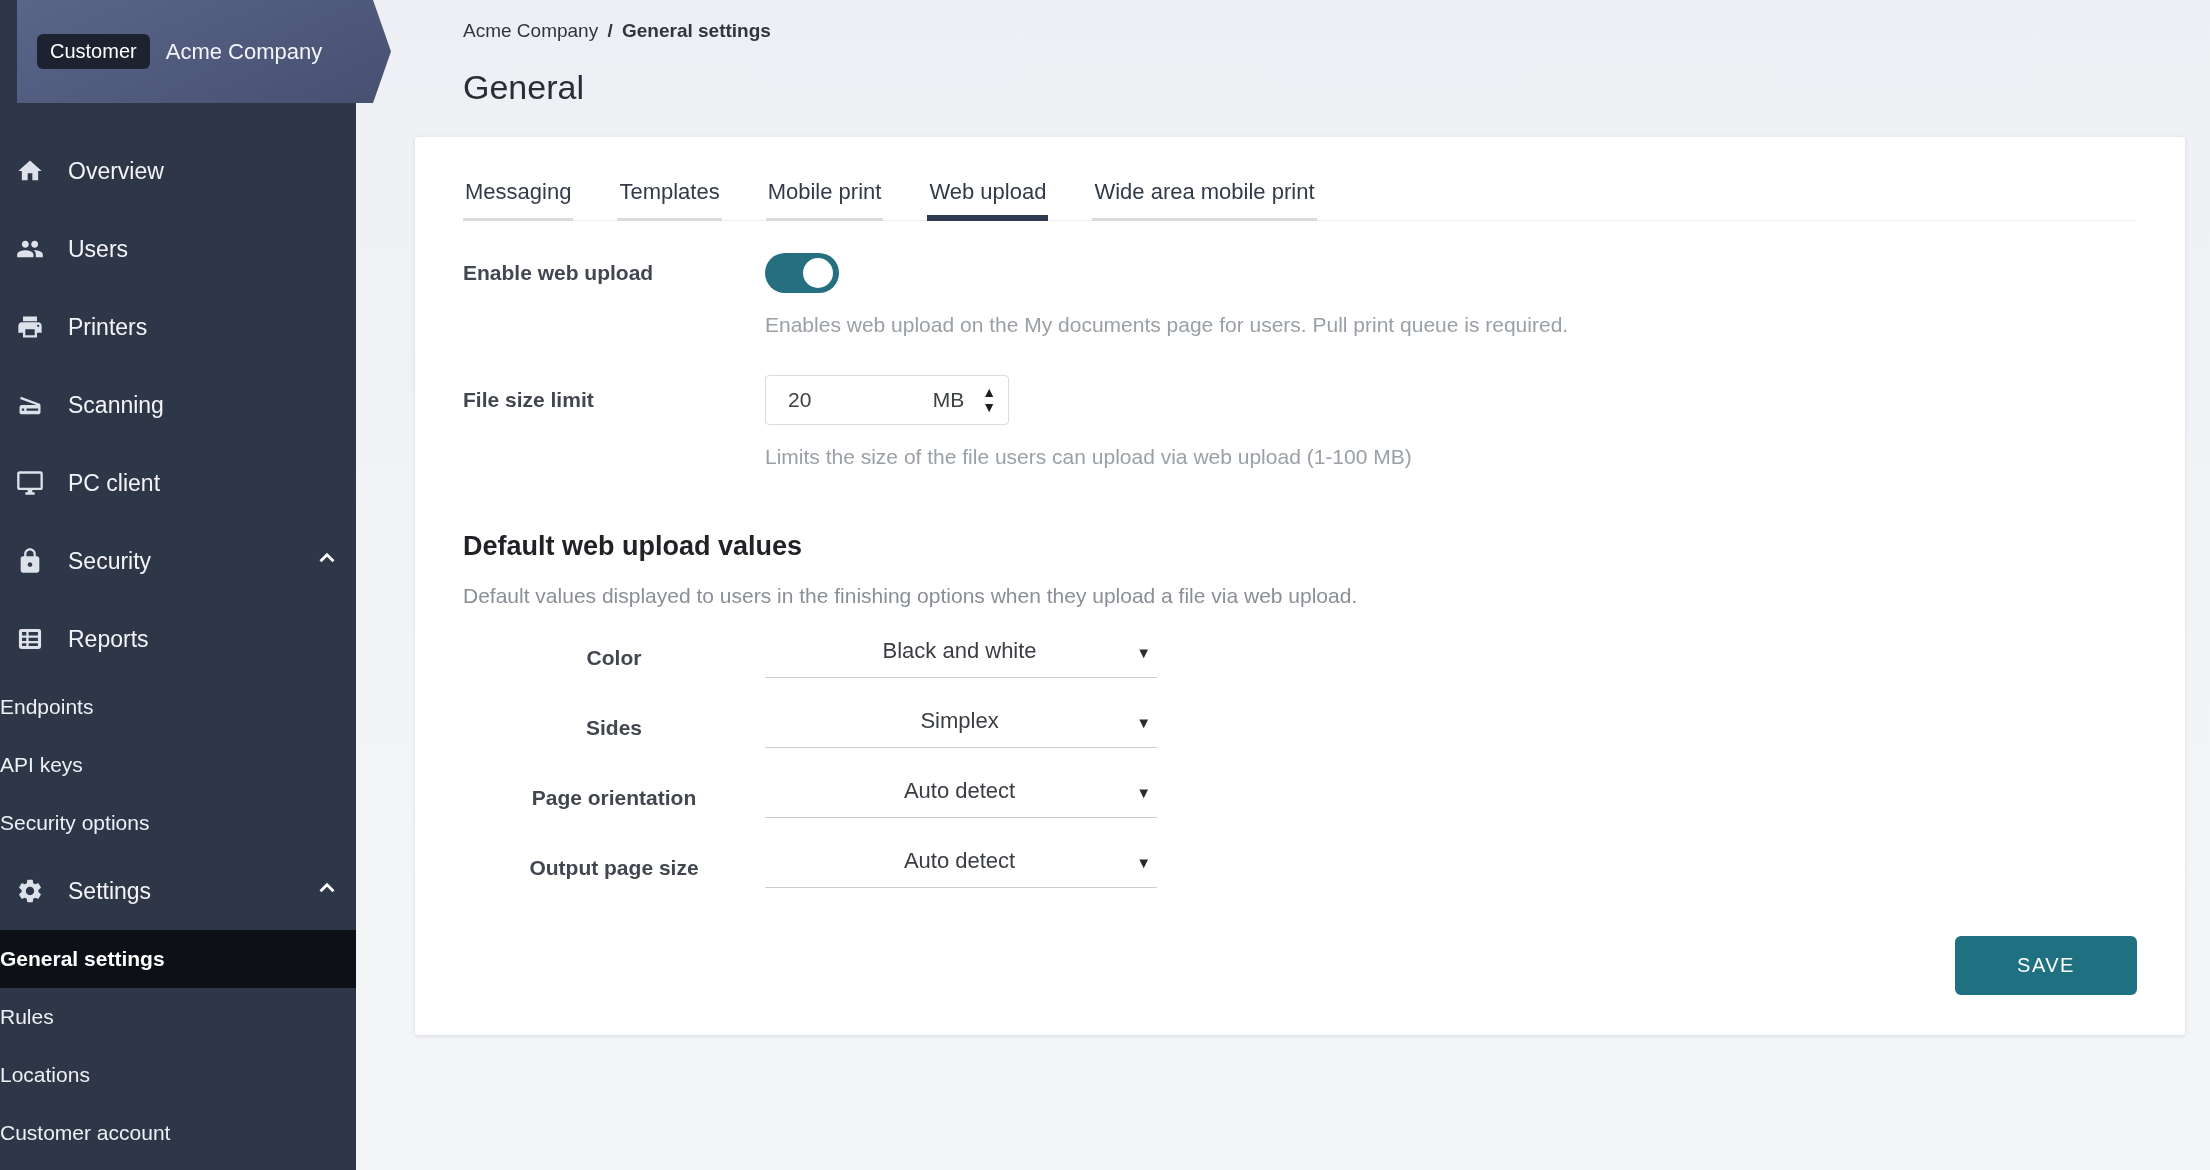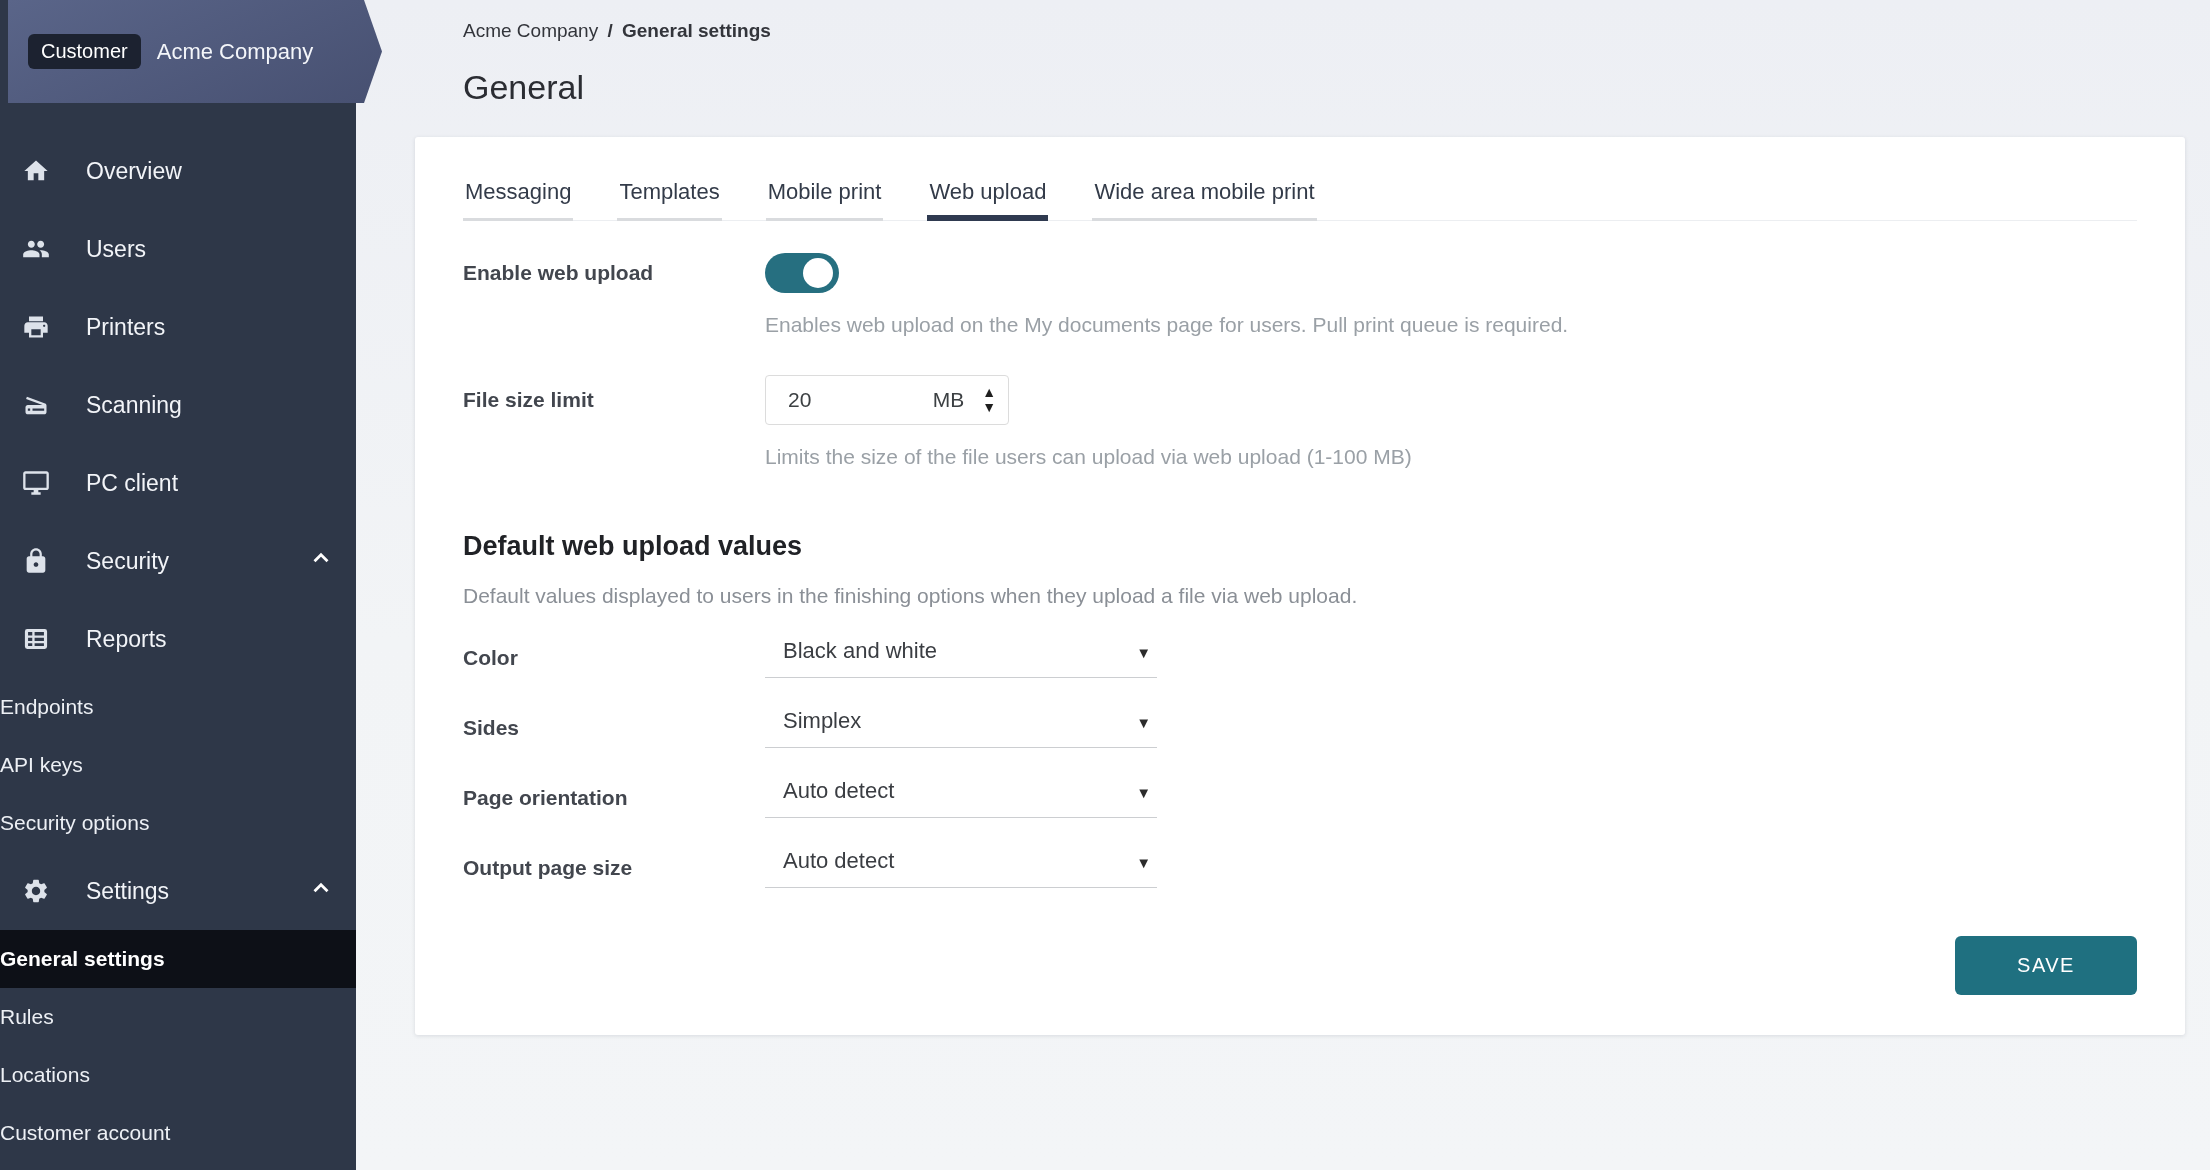--- a/index.html
+++ b/index.html
@@ -3,32 +3,32 @@
 <meta charset="utf-8">
 <style>
   * { margin:0; padding:0; box-sizing:border-box; }
   html,body { width:2210px; height:1170px; overflow:hidden;
     font-family:"Liberation Sans","DejaVu Sans",sans-serif; }
   body { display:flex; background:#f2f4f6; }
 
   
   .sidebar { position:relative; width:356px; min-width:356px; height:1170px;
     background:#2e3748; color:#f2f4f8; z-index:2; }
-  .sidebar-header { position:absolute; top:0; left:8px; width:374px; height:103px;
+  .sidebar-header { position:absolute; top:0; left:17px; width:374px; height:103px;
     background:linear-gradient(155deg,#5a6589 0%,#4a54756 60%,#475071 100%), #4e5877;
     background:linear-gradient(155deg,#5a6589 0%,#475071 100%);
     clip-path:polygon(0 0, calc(100% - 18px) 0, 100% 50%, calc(100% - 18px) 100%, 0 100%);
     display:flex; align-items:center; padding:0 20px; gap:16px; }
   .badge { background:#1c2230; color:#fff; font-size:20px; padding:6px 13px;
     border-radius:6px; white-space:nowrap; }
   .company { font-size:22px; color:#f4f6fa; white-space:nowrap; }
 
   nav { padding-top:132px; }
-  .nav-item { height:78px; display:flex; align-items:center; gap:36px;
-    padding:0 22px; font-size:23px; color:#f2f4f8; cursor:pointer; }
+  .nav-item { height:78px; display:flex; align-items:center; gap:24px;
+    padding:0 16px; font-size:23px; color:#f2f4f8; cursor:pointer; }
   .nav-item svg { width:28px; height:28px; fill:#dde2ea; flex:none; }
   .nav-item .chev { margin-left:auto; }
   .nav-item .chev svg { width:26px; height:26px; fill:none; stroke:#fff; stroke-width:2.6; }
   .nav-sub { height:58px; display:flex; align-items:center; 
     font-size:21px; color:#edf0f5; cursor:pointer; }
   .nav-sub.active { background:#0d1017; font-weight:bold; color:#fff; }
 
   
   .main { flex:1; height:1170px; overflow:hidden;
     background:linear-gradient(180deg,#edeff4 0%,#f2f4f6 55%,#f3f5f7 100%);
@@ -61,21 +61,21 @@
     background:#fff; display:flex; align-items:center; padding:0 12px 0 22px; }
   .num-input input { border:none; outline:none; width:110px; font-size:21px;
     color:#3c4043; font-family:inherit; background:transparent; }
   .num-input .unit { margin-left:auto; font-size:21px; color:#3c4043; }
   .stepper { display:flex; flex-direction:column; margin-left:18px; }
   .stepper span { font-size:14px; line-height:15px; color:#1f1f1f; cursor:pointer; text-align:center; }
 
   .section-title { margin-top:62px; font-size:27px; font-weight:bold; color:#202226; }
   .section-desc { margin-top:22px; font-size:21px; color:#8a8f96; }
 
-  .select-row { margin-top:30px; }
+  .select-row { margin-top:30px;text-align:center; }
   .select-row:first-of-type { margin-top:36px; }
   .select { width:392px; display:flex; align-items:baseline;
     border-bottom:1px solid #ccced1; padding:0 6px 13px 18px; cursor:pointer; }
   .select .value { flex:1; font-size:22px; color:#3a3d42; }
   .select .arrow { font-size:15px; color:#2c2c2c; }
 
   .save-row { display:flex; justify-content:flex-end; margin-top:48px; }
   .save-btn { width:182px; height:59px; background:#1f7080; color:#fff; border:none;
     border-radius:6px; font-size:20px; letter-spacing:1.5px; font-family:inherit;
     cursor:pointer; }

